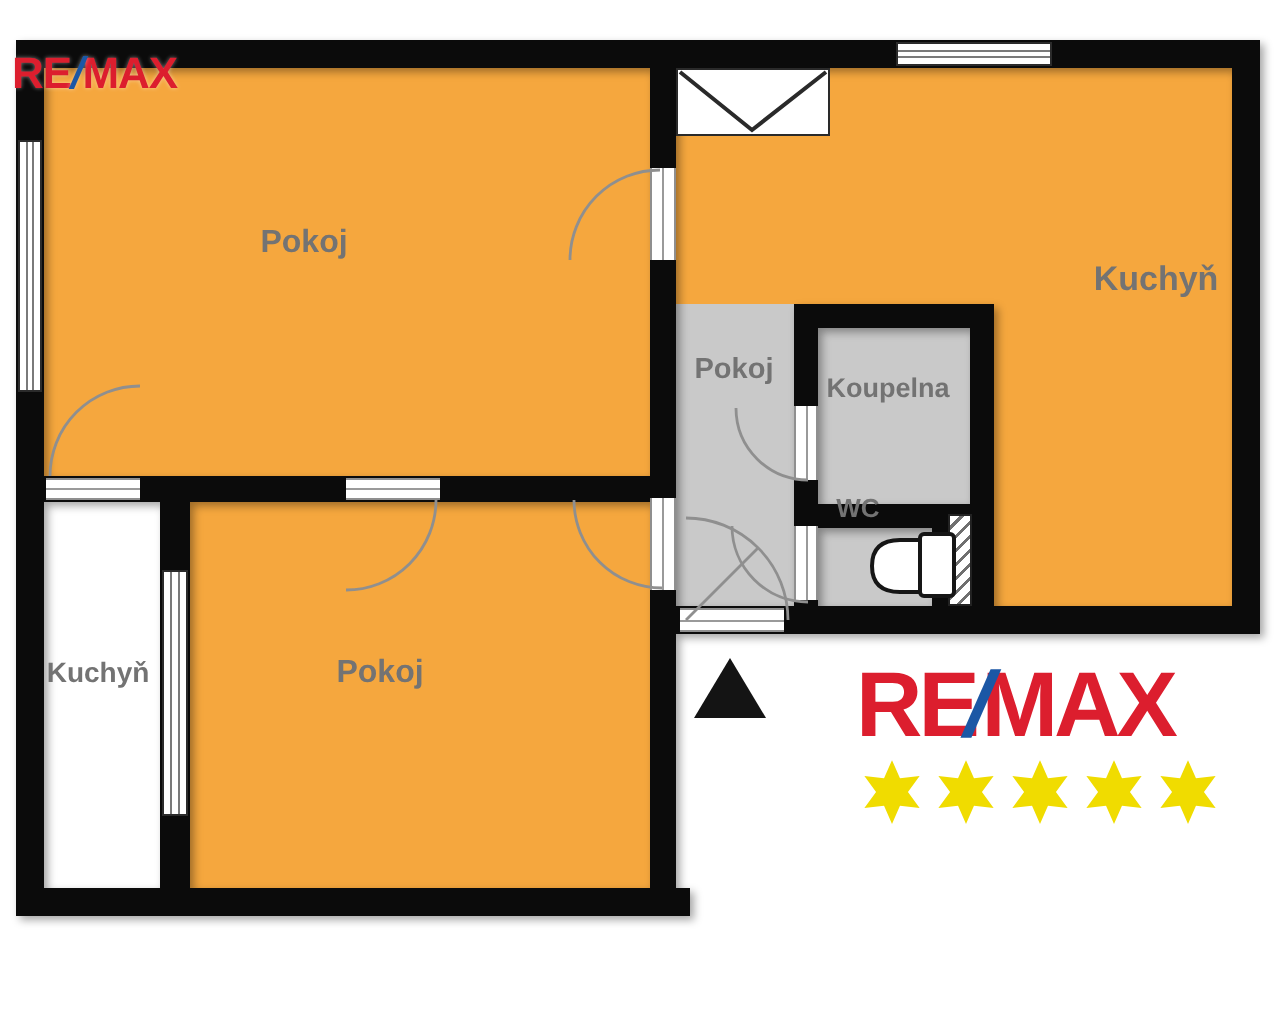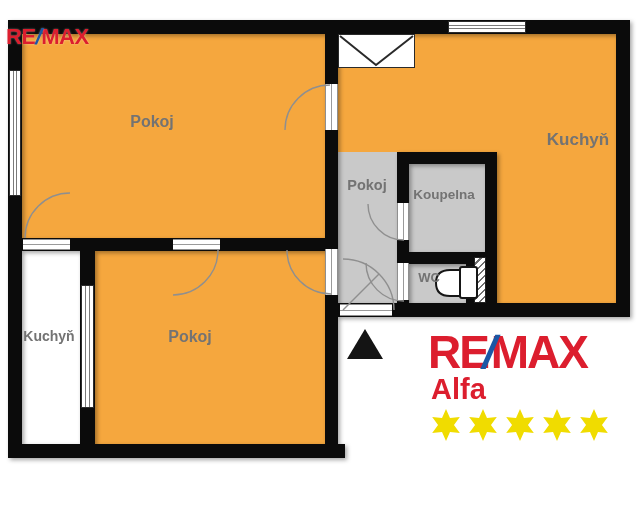--- a/index.html
+++ b/index.html
@@ -97,29 +97,28 @@
       <rect x="460" y="267" width="17" height="31" rx="2"></rect>
       <path d="M 460 270 L 450 270 Q 436 270 436 283 Q 436 296 450 296 L 460 296 Z"></path>
     </g>
     <polygon points="365,329 383,359 347,359" fill="#141414"></polygon>
   </svg>
 
   <div class="lbl" style="left:152px;top:122px;font-size:16px">Pokoj</div>
   <div class="lbl" style="left:578px;top:140px;font-size:17px">Kuchyň</div>
   <div class="lbl" style="left:367px;top:185px;font-size:14.5px">Pokoj</div>
   <div class="lbl" style="left:444px;top:194px;font-size:13.5px">Koupelna</div>
-  <div class="lbl" style="left:429px;top:277px;font-size:13px">WC</div>
+  <div class="lbl" style="left:429px;top:254px;font-size:13px">WC</div>
   <div class="lbl" style="left:190px;top:337px;font-size:16px">Pokoj</div>
   <div class="lbl" style="left:49px;top:336px;font-size:14px">Kuchyň</div>
 
   <div class="wm"><span>RE</span><span class="slash">/</span><span>MAX</span></div>
 
   <div class="agency">
     <div class="big"><span>RE</span><span class="slash">/</span><span>MAX</span></div>
-    <div class="sub">Alfa</div>
     <div class="stars">
         <svg viewBox="0 0 32 32" width="34" height="34">
           <polygon points="16,1 12.25,9.5 3,8.5 8.5,16 3,23.5 12.25,22.5 16,31 19.75,22.5 29,23.5 23.5,16 29,8.5 19.75,9.5" fill="#F0DC00"></polygon>
         </svg>
         <svg viewBox="0 0 32 32" width="34" height="34">
           <polygon points="16,1 12.25,9.5 3,8.5 8.5,16 3,23.5 12.25,22.5 16,31 19.75,22.5 29,23.5 23.5,16 29,8.5 19.75,9.5" fill="#F0DC00"></polygon>
         </svg>
         <svg viewBox="0 0 32 32" width="34" height="34">
           <polygon points="16,1 12.25,9.5 3,8.5 8.5,16 3,23.5 12.25,22.5 16,31 19.75,22.5 29,23.5 23.5,16 29,8.5 19.75,9.5" fill="#F0DC00"></polygon>
         </svg>

